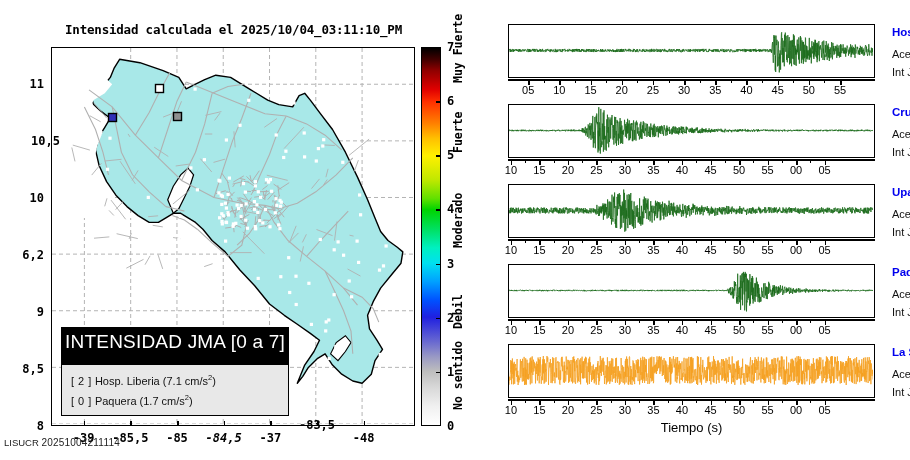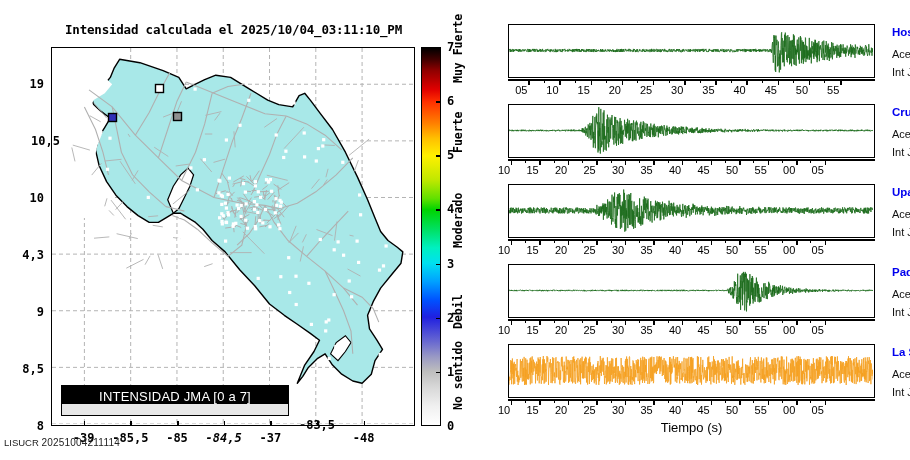--- a/index.html
+++ b/index.html
@@ -20,21 +20,21 @@
     font-family:"DejaVu Sans Mono","Liberation Mono",monospace;
     font-size:12px;font-weight:bold;color:#000;text-align:right;white-space:nowrap;}
   .xtick-label{position:absolute;
     font-family:"DejaVu Sans Mono","Liberation Mono",monospace;
     font-size:12px;font-weight:bold;color:#000;text-align:center;white-space:nowrap;}
 
   
   #legend-box{position:absolute;left:9px;bottom:9px;width:228px;
     border:1px solid #000;box-sizing:border-box;background:#e8e8e8;}
   #legend-header{background:#000;color:#fff;text-align:center;
-    font-size:13px;padding:3px 0 0 0;letter-spacing:0.2px;}
+    font-size:19px;padding:3px 0 12px 0;letter-spacing:0.2px;}
   #legend-list{padding:5px 0 6px 0;}
   .legend-row{font-size:11px;color:#111;padding:1.5px 0 1.5px 9px;white-space:nowrap;line-height:13px;}
   .legend-row .brk{letter-spacing:0.5px;}
   sup{font-size:7.5px;vertical-align:super;}
 
   
   #cbar-wrap{position:absolute;left:421px;top:47px;width:20px;height:379px;}
   #cbar{position:absolute;left:0;top:0;width:20px;height:379px;border:1px solid #000;
     box-sizing:border-box;
     background:linear-gradient(to top,
@@ -56,21 +56,21 @@
   
   .trace-panel{position:absolute;left:508px;width:367px;}
   .trace-box{position:absolute;left:0;top:0;width:367px;border:1.5px solid #000;
     box-sizing:border-box;background:#fff;overflow:hidden;}
   .trace-svg{position:absolute;left:0;top:0;}
   .axis-row{position:absolute;left:0;width:367px;height:16px;}
   .axis-line{position:absolute;left:0;top:0;width:367px;height:1.5px;background:#000;}
   .axis-tick{position:absolute;top:0;width:1.5px;height:6px;background:#000;}
   .axis-tick.minor{height:4px;width:1px;}
   .axis-num{position:absolute;top:5px;font-size:11px;color:#000;
-    text-align:left;width:26px;margin-left:-13px;}
+    text-align:center;width:26px;margin-left:-13px;}
   .station-name{position:absolute;font-size:11.5px;font-weight:bold;color:#0000ee;
     white-space:nowrap;}
   .station-meta{position:absolute;font-size:11px;color:#111;white-space:nowrap;}
   #xlabel{position:absolute;font-size:13px;color:#000;text-align:center;width:367px;}
 
   #footer{position:absolute;left:4px;top:437px;font-size:9.5px;color:#222;
     white-space:nowrap;}
   #footer .code{font-size:10px;letter-spacing:0.2px;}
 </style>
 </head>
@@ -392,20 +392,22 @@
       <rect x="329.9" y="216.3" width="3.2" height="3.2" fill="#ffffff"></rect>
       <rect x="257.8" y="274.8" width="3.2" height="3.2" fill="#ffffff"></rect>
       <rect x="103.5" y="36.5" width="8" height="8" fill="#ffffff" stroke="#000" stroke-width="1.4"></rect>
       <rect x="56.5" y="65.5" width="8" height="8" fill="#3030b8" stroke="#000" stroke-width="1.4"></rect>
       <rect x="121.5" y="64.5" width="8" height="8" fill="#909090" stroke="#000" stroke-width="1.4"></rect>
     </svg>
 
   <div id="legend-box">
     <div id="legend-header">INTENSIDAD JMA [0 a 7]</div>
     <div id="legend-list">
+        <div class="legend-row"><span class="brk">[ 2 ]</span> <span>Hosp. Liberia</span> <span>(7.1 cm/s<sup>2</sup>)</span></div>
+        <div class="legend-row"><span class="brk">[ 0 ]</span> <span>Paquera</span> <span>(1.7 cm/s<sup>2</sup>)</span></div>
       </div>
   </div>
 </div>
 
 <div id="map-ticks">
     <div class="xtick-label" style="left: 55.6667px; top: 431px; width: 56px;">-39</div>
     <div style="position: absolute; width: 1.5px; height: 5px; background: rgb(0, 0, 0); left: 83.6667px; top: 421px;"></div>
     <div class="xtick-label" style="left: 102.333px; top: 431px; width: 56px;">-85,5</div>
     <div style="position: absolute; width: 1.5px; height: 5px; background: rgb(0, 0, 0); left: 130.333px; top: 421px;"></div>
     <div class="xtick-label" style="left: 149px; top: 431px; width: 56px;">-85</div>
@@ -414,24 +416,24 @@
     <div style="position: absolute; width: 1.5px; height: 5px; background: rgb(0, 0, 0); left: 223.667px; top: 421px;"></div>
     <div class="xtick-label" style="left: 242.333px; top: 431px; width: 56px;">-37</div>
     <div style="position: absolute; width: 1.5px; height: 5px; background: rgb(0, 0, 0); left: 270.333px; top: 421px;"></div>
     <div class="xtick-label" style="left: 289px; top: 418px; width: 56px;">-83,5</div>
     <div style="position: absolute; width: 1.5px; height: 5px; background: rgb(0, 0, 0); left: 317px; top: 421px;"></div>
     <div class="xtick-label" style="left: 335.667px; top: 431px; width: 56px;">-48</div>
     <div style="position: absolute; width: 1.5px; height: 5px; background: rgb(0, 0, 0); left: 363.667px; top: 421px;"></div>
     <div class="ytick-label" style="left: 0px; width: 44px; top: 419px;">8</div>
     <div class="ytick-label" style="left: 0px; width: 44px; top: 361.922px;">8,5</div>
     <div class="ytick-label" style="left: 0px; width: 44px; top: 304.843px;">9</div>
-    <div class="ytick-label" style="left: 0px; width: 44px; top: 247.765px;">4,3</div>
+    <div class="ytick-label" style="left: 0px; width: 44px; top: 247.765px;">6,2</div>
     <div class="ytick-label" style="left: 0px; width: 44px; top: 190.687px;">10</div>
     <div class="ytick-label" style="left: 16px; width: 44px; top: 133.608px;">10,5</div>
-    <div class="ytick-label" style="left: 0px; width: 44px; top: 76.5301px;">19</div>
+    <div class="ytick-label" style="left: 0px; width: 44px; top: 76.5301px;">11</div>
   </div>
 
 <div id="cbar-wrap">
   <div id="cbar"></div>
 </div>
 <div id="cbar-labels">
     <div class="cbar-num" style="left: 447px; top: 419px;">0</div>
     <div style="position: absolute; left: 436px; top: 371.857px; width: 5px; height: 1.5px; background: rgb(0, 0, 0);"></div>
     <div class="cbar-num" style="left: 447px; top: 364.857px;">1</div>
     <div style="position: absolute; left: 436px; top: 317.714px; width: 5px; height: 1.5px; background: rgb(0, 0, 0);"></div>

